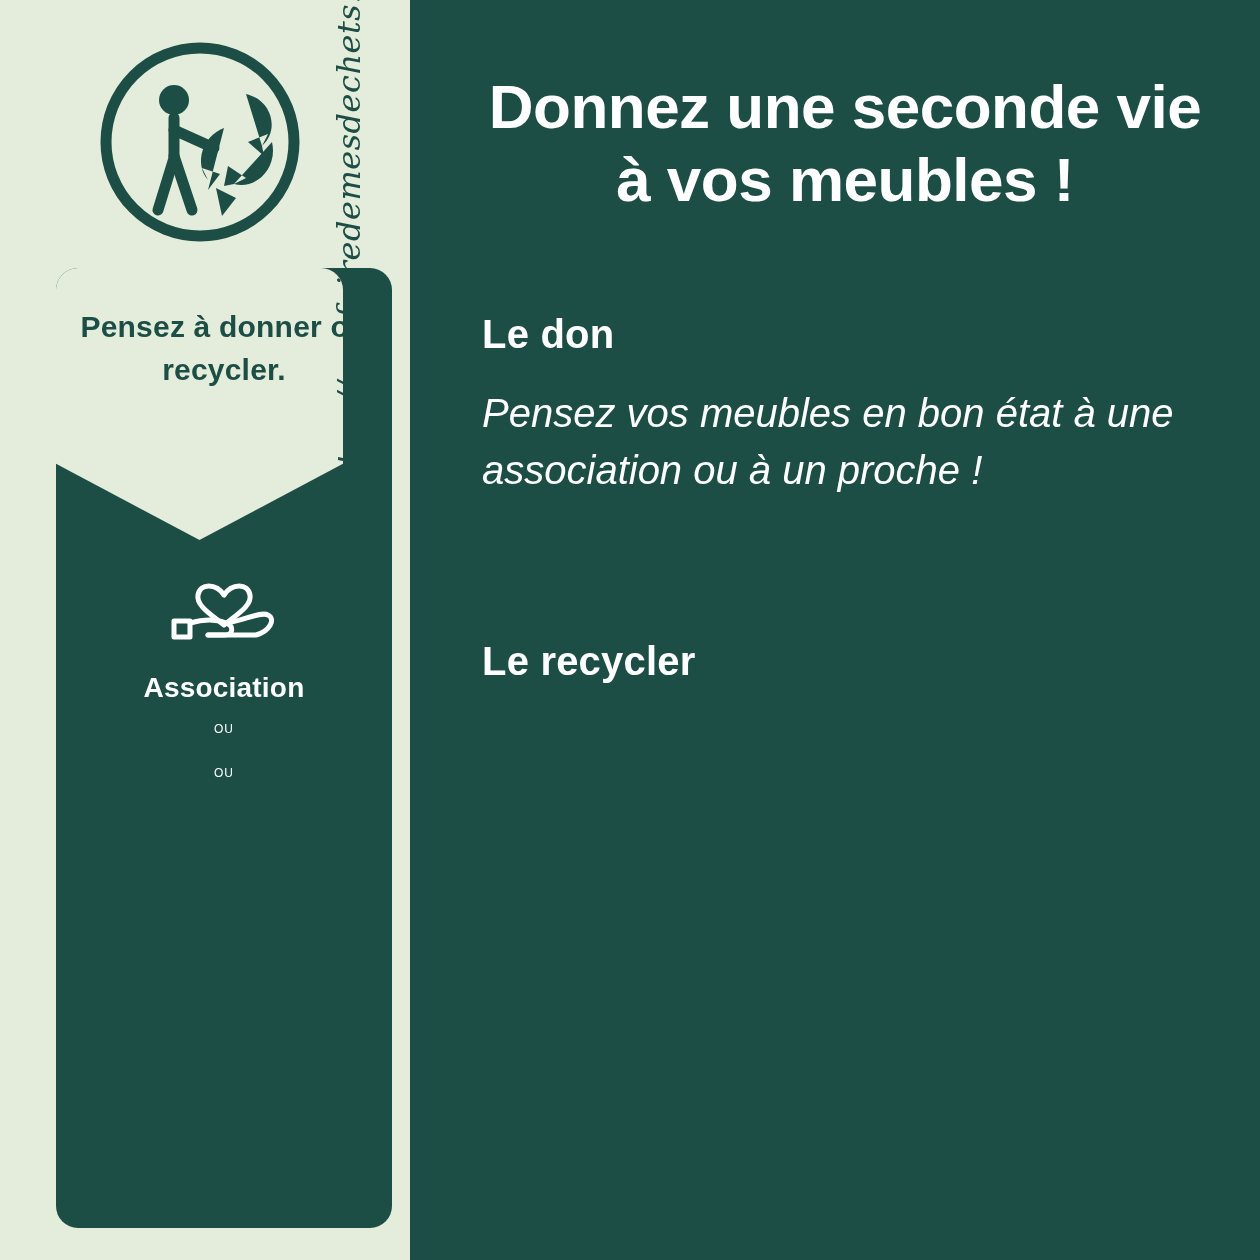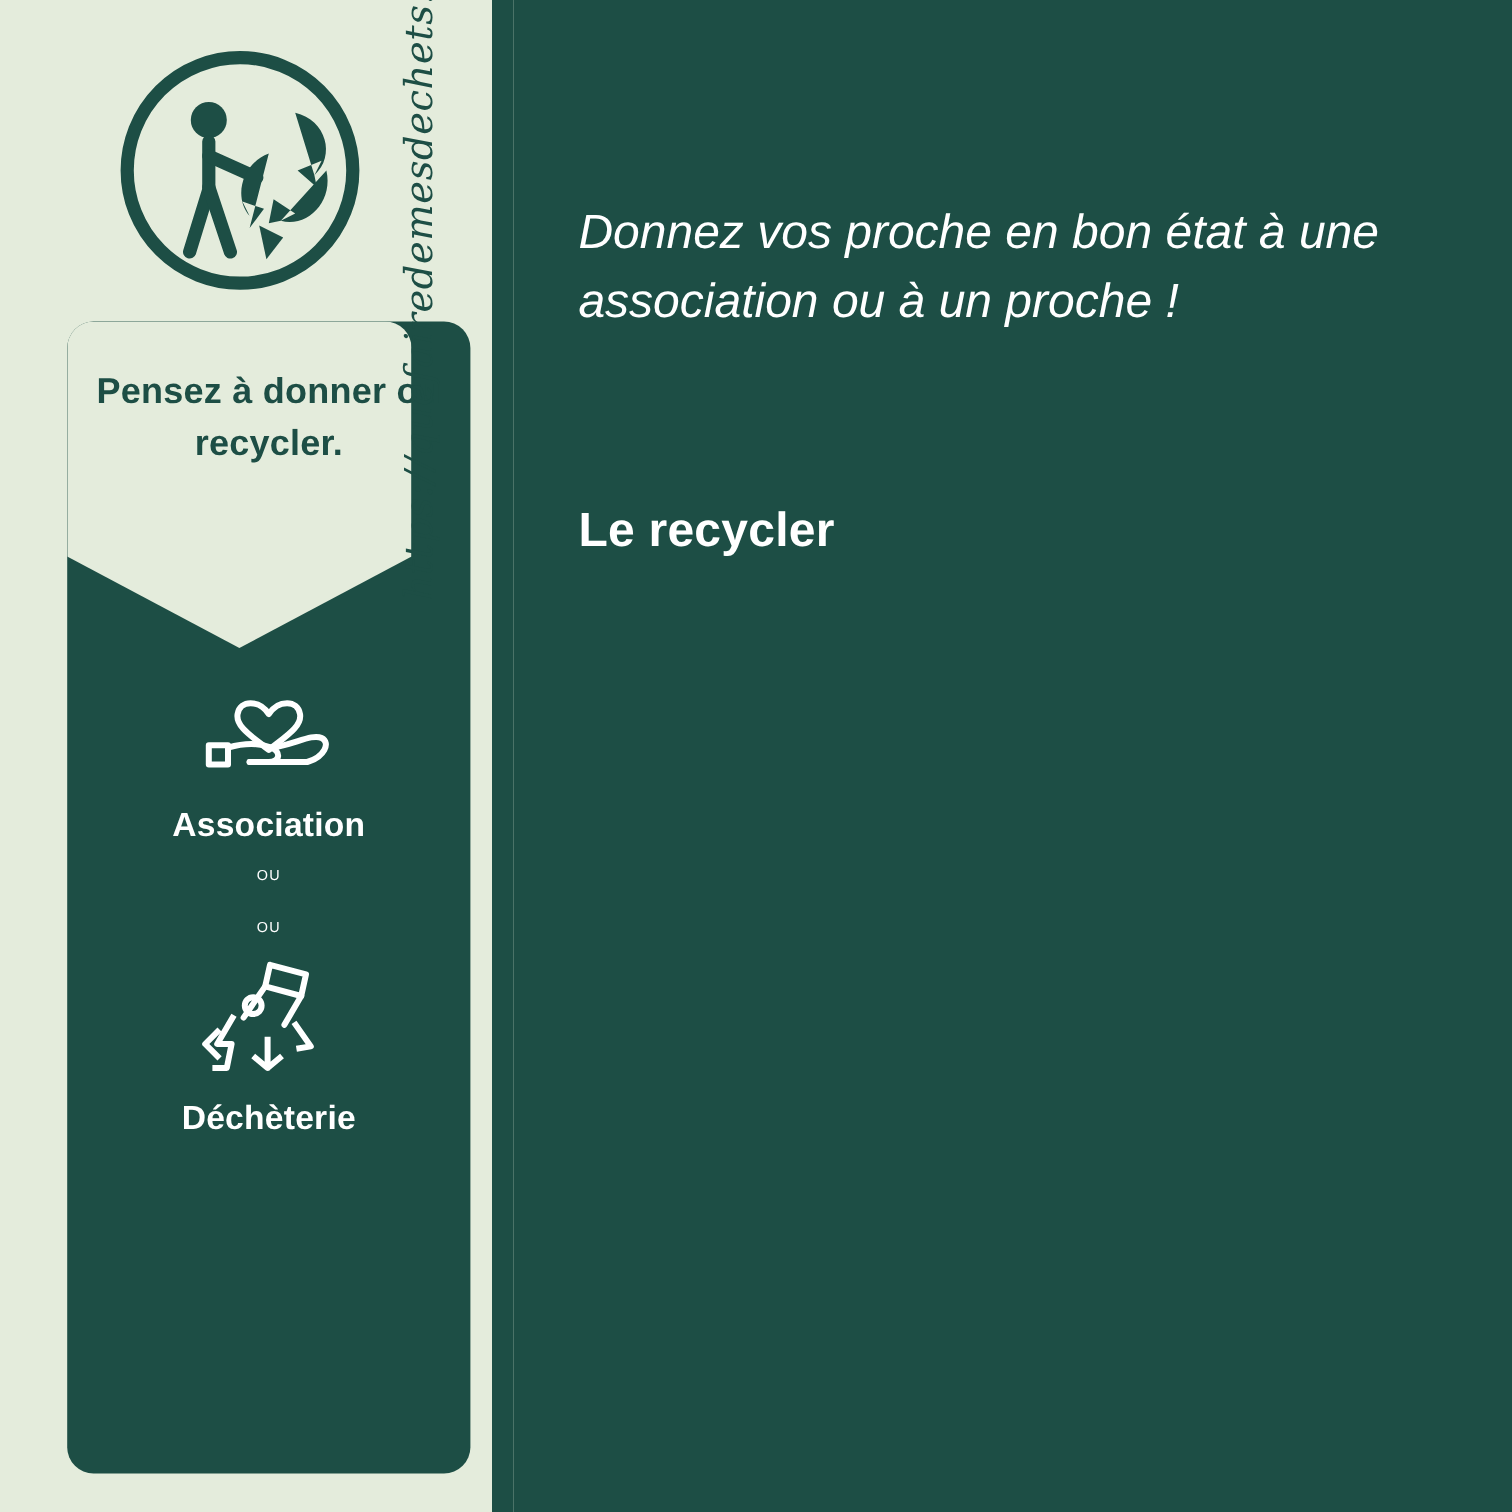--- a/index.html
+++ b/index.html
@@ -223,49 +223,36 @@
             </svg>
           </div>
           <div class="step-label">Association</div>
         </div>
 
         <div class="sep">ou</div>
 
 
         <div class="sep">ou</div>
 
-        <div class="step">
-          <div class="step-icon">
-            <svg width="130" height="106" viewBox="0 0 130 106" aria-hidden="true">
-              <path d="M66 10 L96 18 L92 36 L62 28 Z" fill="none" stroke="#ffffff" stroke-width="5" stroke-linejoin="round"></path>
-              <path d="M62 28 L44 54" fill="none" stroke="#ffffff" stroke-width="5" stroke-linecap="round"></path>
-              <path d="M92 36 L78 60" fill="none" stroke="#ffffff" stroke-width="5" stroke-linecap="round"></path>
-              <circle cx="52" cy="44" r="7" fill="none" stroke="#ffffff" stroke-width="5"></circle>
-              <path d="M36 52 L22 76 L34 76 L30 96 L18 96" fill="none" stroke="#ffffff" stroke-width="5" stroke-linejoin="round"></path>
-              <path d="M24 64 L12 76 L24 88" fill="none" stroke="#ffffff" stroke-width="5" stroke-linejoin="round"></path>
-              <path d="M86 58 L100 78 L88 80" fill="none" stroke="#ffffff" stroke-width="5" stroke-linejoin="round"></path>
-              <path d="M64 70 L64 96 L52 86 M64 96 L76 86" fill="none" stroke="#ffffff" stroke-width="5" stroke-linejoin="round"></path>
-            </svg>
-          </div>
-          <div class="step-label">Déchèterie</div>
-        </div>
 
       </div>
     </div>
 
     <div class="url-vertical">https://quefairedemesdechets.fr</div>
 
     <div class="stripe"></div>
   </div>
 
   <div class="right-panel">
 
+    <h1 class="headline">Donnez une seconde vie à vos meubles !</h1>
 
     <div class="section">
-      <p class="section-body">Donnez vos proche en bon état à une association ou à un proche !</p>
+      <div class="section-title">Le don</div>
+      <p class="section-body">Pensez vos meubles en bon état à une association ou à un proche !</p>
     </div>
 
     <div class="section second">
       <div class="section-title">Le recycler</div>
     </div>
 
   </div>
 </div>
 
 </body></html>

